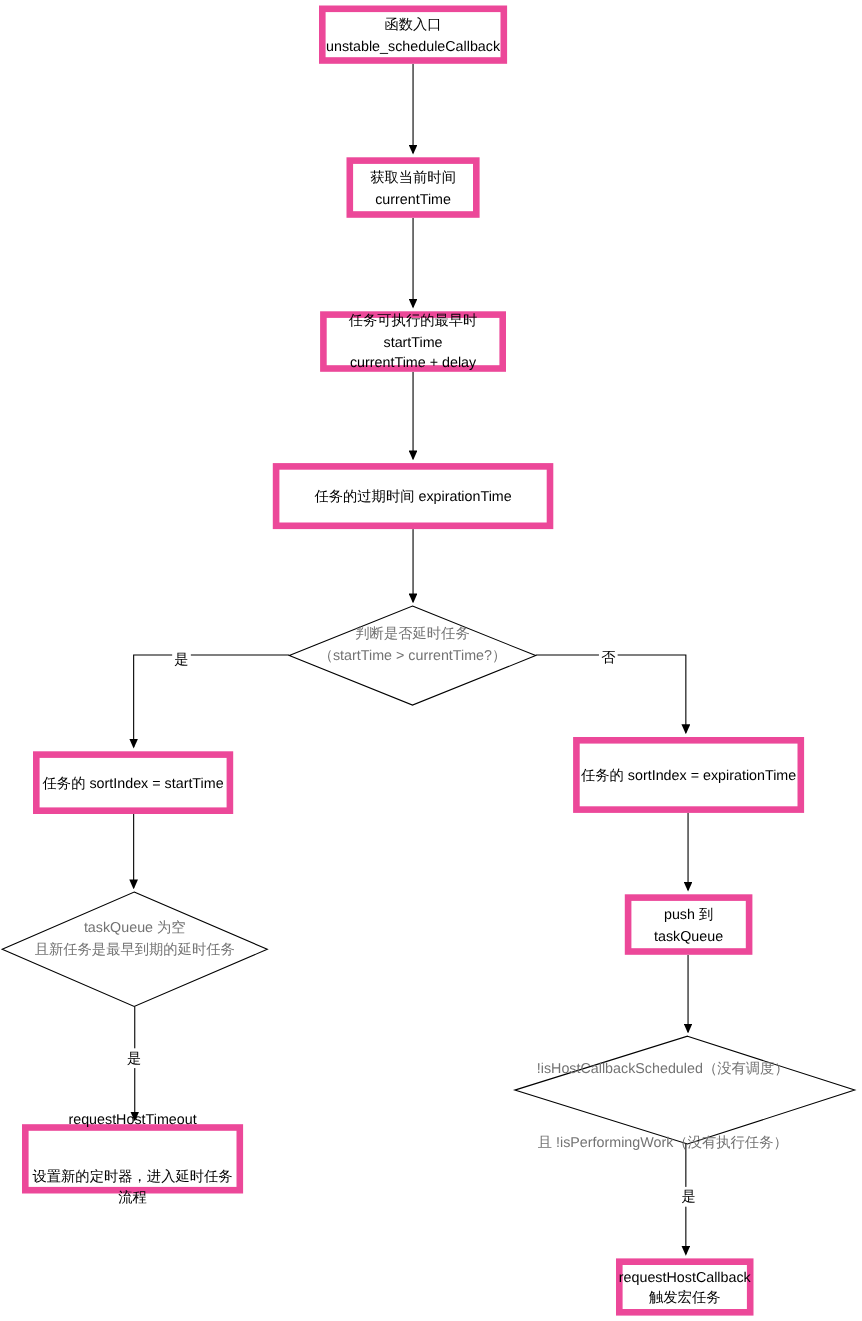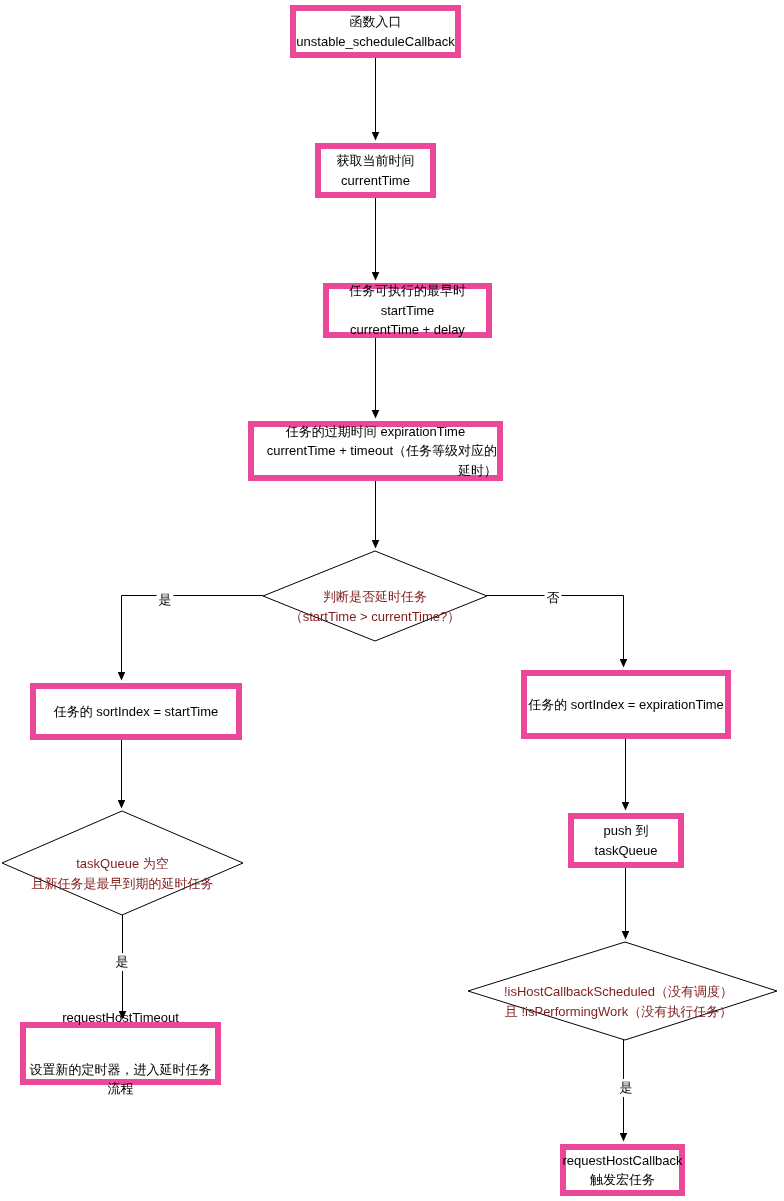--- a/index.html
+++ b/index.html
@@ -18,25 +18,25 @@
     text-align:center;
     font-size:13px;
     line-height:1.5;
     color:#000000;
   }
   .dtext{
     position:absolute;
     display:flex;
     flex-direction:column;
     align-items:center;
-    justify-content:flex-end;
+    justify-content:flex-start;
     text-align:center;
     font-size:13px;
     line-height:1.5;
-    color:#7f1d1d;
+    color:#737373;
     pointer-events:none;
   }
   .edge-label{
     position:absolute;
     transform:translateX(-50%);
     background:#ffffff;
     padding:0 2px;
     font-size:13px;
     color:#000000;
   }
@@ -87,31 +87,30 @@
   <div class="node" style="left:290px;top:5px;width:171px;height:53px;">
     <div>函数入口</div>
     <div>unstable_scheduleCallback</div>
   </div>
 
   <div class="node" style="left:315px;top:143px;width:121px;height:55px;align-items:center;">
     <div>获取当前时间</div>
     <div>currentTime</div>
   </div>
 
-  <div class="node" style="left:291px;top:283px;width:169px;height:55px;margin-left:32px;">
+  <div class="node" style="left:291px;top:283px;width:169px;height:55px;">
     <div>任务可执行的最早时 startTime</div>
     <div>currentTime + delay</div>
   </div>
 
   <div class="node" style="left:248px;top:421px;width:255px;height:60px;text-align:right;">
     <div>任务的过期时间 expirationTime</div>
-    <div>currentTime + timeout（任务等级对应的延时）</div>
   </div>
 
-  <div class="node" style="left:30px;top:683px;width:212px;height:57px;">
+  <div class="node" style="left:30px;top:683px;width:182px;height:57px;">
     <div>任务的 sortIndex = startTime</div>
   </div>
 
   <div class="node" style="left:20px;top:1022px;width:201px;height:63px;gap:32px;">
     <div>requestHostTimeout</div>
     <div>设置新的定时器，进入延时任务流程</div>
   </div>
 
   <div class="node" style="left:521px;top:670px;width:210px;height:69px;">
     <div>任务的 sortIndex = expirationTime</div>
@@ -129,21 +128,21 @@
   <div class="dtext" style="left:263px;top:566px;width:224px;height:60px;">
     <div>判断是否延时任务</div>
     <div>（startTime &gt; currentTime?）</div>
   </div>
 
   <div class="dtext" style="left:2px;top:833px;width:241px;height:60px;">
     <div>taskQueue 为空</div>
     <div>且新任务是最早到期的延时任务</div>
   </div>
 
-  <div class="dtext" style="left:463px;top:961px;width:311px;height:60px;">
+  <div class="dtext" style="left:447px;top:961px;width:311px;height:60px;gap:48px;">
     <div>!isHostCallbackScheduled（没有调度）</div>
     <div>且 !isPerformingWork（没有执行任务）</div>
   </div>
 
   <span class="edge-label" style="left:165px;top:591px;">是</span>
   <span class="edge-label" style="left:553px;top:589px;">否</span>
   <span class="edge-label" style="left:122px;top:953px;">是</span>
   <span class="edge-label" style="left:626px;top:1079px;">是</span>
 
 

